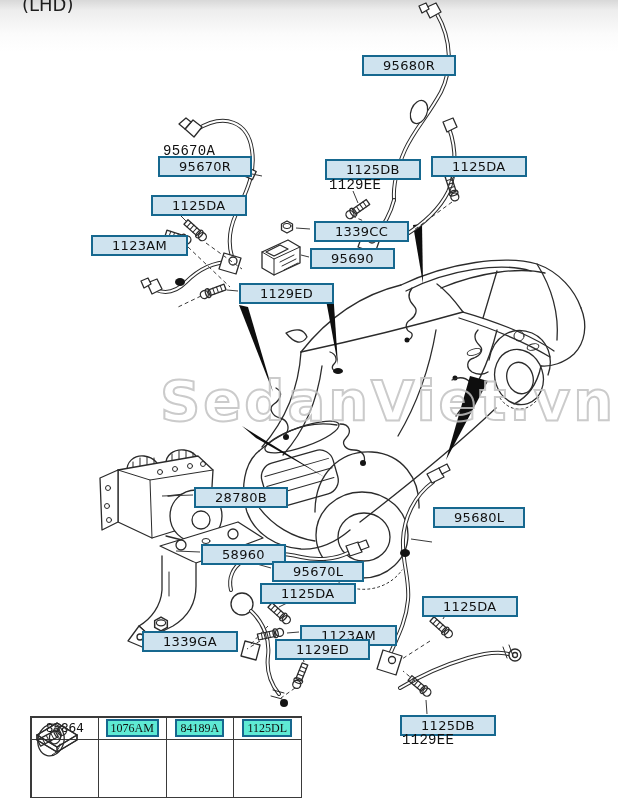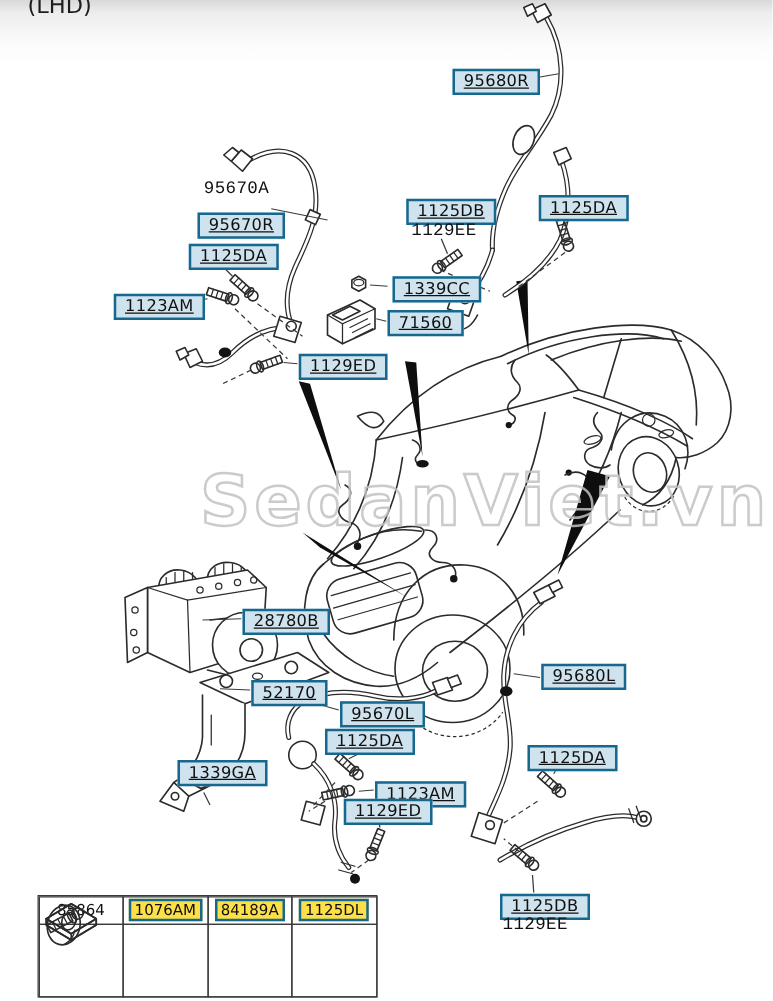--- a/index.html
+++ b/index.html
@@ -14,33 +14,33 @@
   .thin{fill:none;stroke:#2b2b2b;stroke-width:1;stroke-linecap:round;}
   .tube-o{fill:none;stroke:#2b2b2b;stroke-width:4;stroke-linecap:round;}
   .tube-i{fill:none;stroke:#ffffff;stroke-width:2;stroke-linecap:round;}
   .leader{fill:none;stroke:#3a3a3a;stroke-width:1;}
   .dashed{fill:none;stroke:#3a3a3a;stroke-width:1;stroke-dasharray:4 3;}
   .wedge{fill:#0e0e0e;stroke:none;}
   .blob{fill:#141414;stroke:none;}
   .whitefill{fill:#ffffff;}
   .lbl{position:absolute;color:#101010;white-space:nowrap;z-index:5;}
   .lbl.boxed{
-    font-size:13px;line-height:15px;padding:1px 7px;
-    border:2px solid #16688f;background:#cfe3ef;letter-spacing:.3px;text-decoration:underline;
+    font-size:13px;line-height:15px;padding:1px 19px;
+    border:2px solid #16688f;background:#cfe3ef;letter-spacing:.3px;
   }
   .lbl.plain{font-size:14px;line-height:16px;letter-spacing:.3px;font-family:Liberation Mono, monospace;}
   .variant{position:absolute;left:22px;top:-6px;font-size:18px;color:#1d1d1d;z-index:5;}
   .legend{
     position:absolute;left:30px;top:716px;width:270px;height:80px;z-index:5;
     display:grid;grid-template-columns:repeat(4,1fr);grid-template-rows:22px 1fr;
     border:1px solid #3a3a3a;background:#fff;
   }
   .legend .cell{border:1px solid #3a3a3a;margin:-0.5px;display:flex;align-items:center;justify-content:center;}
   .legend .hdr{font-size:12px;color:#101010;}
-  .legend .hdr .inbox{border:2px solid #16688f;background:#fde047;padding:0 3px;font-size:12px;line-height:14px;}
+  .legend .hdr .inbox{border:2px solid #16688f;background:#5eead4;padding:0 3px;font-size:12px;line-height:14px;font-family:Liberation Serif, serif;}
 </style>
 </head>
 <body>
 
 <div class="page">
 
   <div class="variant">(LHD)</div>
 
   <svg width="618" height="801" viewBox="0 0 618 801">
     <defs>
@@ -291,37 +291,37 @@
       <path class="dashed" d="M295,688 L281,698"></path>
       <path class="dashed" d="M430,641 L402,659"></path>
       <path class="dashed" d="M415,681 L403,671"></path>
     </g>
 
     <text x="160" y="420" font-size="56" font-weight="bold" letter-spacing="3" fill="none" stroke="#c2c2c2" stroke-width="2" opacity="0.85">SedanViet.vn</text>
   </svg>
 
   <div class="lbl boxed" style="left:362px;top:55px">95680R</div>
   <div class="lbl plain" style="left:163px;top:143px">95670A</div>
-  <div class="lbl boxed" style="left:158px;top:170px">95670R</div>
+  <div class="lbl boxed" style="left:158px;top:156px">95670R</div>
   <div class="lbl boxed" style="left:325px;top:159px">1125DB</div>
   <div class="lbl plain" style="left:329px;top:177px">1129EE</div>
   <div class="lbl boxed" style="left:431px;top:156px">1125DA</div>
   <div class="lbl boxed" style="left:151px;top:195px">1125DA</div>
   <div class="lbl boxed" style="left:91px;top:235px">1123AM</div>
   <div class="lbl boxed" style="left:314px;top:221px">1339CC</div>
-  <div class="lbl boxed" style="left:310px;top:248px">71560</div>
+  <div class="lbl boxed" style="left:310px;top:248px">95690</div>
   <div class="lbl boxed" style="left:239px;top:283px">1129ED</div>
   <div class="lbl boxed" style="left:194px;top:487px">28780B</div>
-  <div class="lbl boxed" style="left:201px;top:544px">52170</div>
+  <div class="lbl boxed" style="left:201px;top:544px">58960</div>
   <div class="lbl boxed" style="left:272px;top:561px">95670L</div>
   <div class="lbl boxed" style="left:260px;top:583px">1125DA</div>
   <div class="lbl boxed" style="left:300px;top:625px">1123AM</div>
   <div class="lbl boxed" style="left:275px;top:639px">1129ED</div>
-  <div class="lbl boxed" style="left:142px;top:608px">1339GA</div>
-  <div class="lbl boxed" style="left:433px;top:531px">95680L</div>
+  <div class="lbl boxed" style="left:142px;top:631px">1339GA</div>
+  <div class="lbl boxed" style="left:433px;top:507px">95680L</div>
   <div class="lbl boxed" style="left:422px;top:596px">1125DA</div>
   <div class="lbl boxed" style="left:400px;top:715px">1125DB</div>
   <div class="lbl plain" style="left:402px;top:732px">1129EE</div>
 
   <div class="legend">
     <div class="cell hdr">
       <span>85864</span>
     </div>
     <div class="cell hdr">
       <span class="inbox">1076AM</span>

